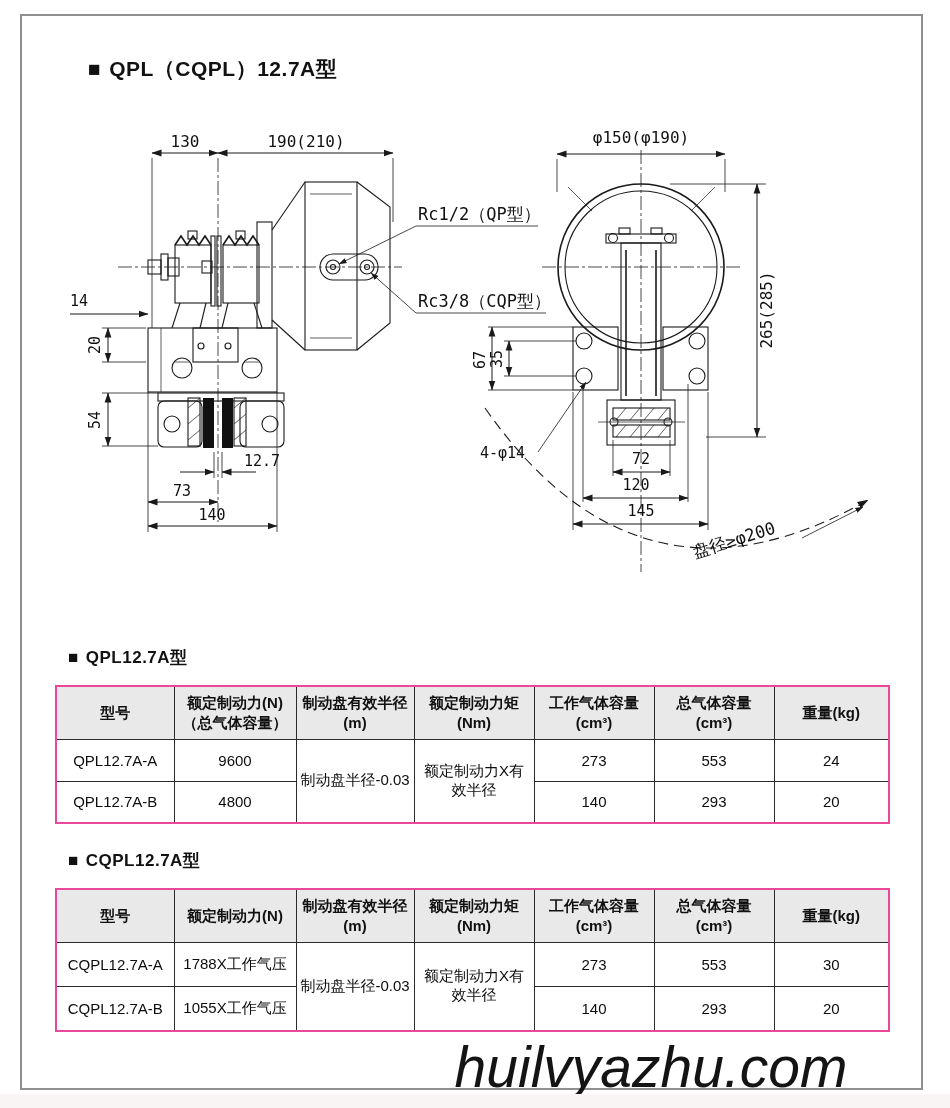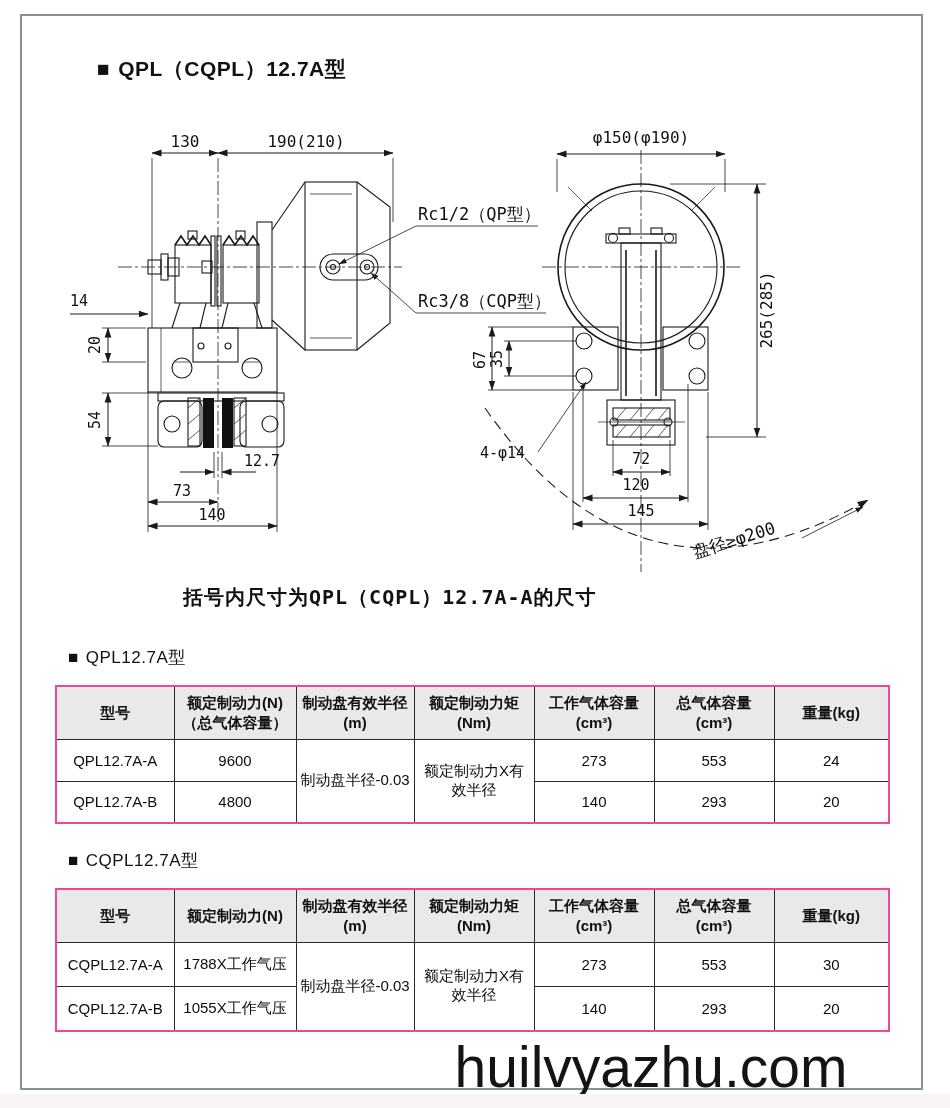--- a/index.html
+++ b/index.html
@@ -1,23 +1,23 @@
 <!DOCTYPE html>
 <html><head>
 <meta charset="utf-8">
 <style>
   html,body{margin:0;padding:0;background:#fff;}
   #stage{position:relative;width:950px;height:1108px;background:#ffffff;overflow:hidden;
          font-family:"Liberation Sans","DejaVu Sans",sans-serif;color:#111;}
   .pageframe{position:absolute;left:20px;top:14px;width:903px;height:1076px;
              border:2px solid #8f8f8f;box-sizing:border-box;background:#fff;}
   .bottomstrip{position:absolute;left:0;top:1094px;width:950px;height:14px;background:#faf5f5;}
-  .doc-title{position:absolute;left:97px;top:55px;font-size:21px;font-weight:bold;letter-spacing:.5px;}
+  .doc-title{position:absolute;left:88px;top:55px;font-size:21px;font-weight:bold;letter-spacing:.5px;}
   .doc-title .sq{margin-right:8px;}
-  .sec-title{position:absolute;font-size:17px;font-weight:normal;letter-spacing:.5px;}
+  .sec-title{position:absolute;font-size:17px;font-weight:bold;letter-spacing:.5px;}
   .sec-title .sq{margin-right:7px;}
   .caption{position:absolute;left:183px;top:584px;font-size:20px;font-weight:600;letter-spacing:1px;
            font-family:"DejaVu Sans Mono","Liberation Mono",monospace;}
   svg#draw{position:absolute;left:30px;top:110px;}
   svg .ln{stroke:#1a1a1a;stroke-width:1.1;fill:none;}
   svg .tk{stroke:#1a1a1a;stroke-width:1.6;fill:none;}
   svg .cl{stroke:#1a1a1a;stroke-width:.8;fill:none;stroke-dasharray:14 3 3 3;}
   svg .dm{stroke:#1a1a1a;stroke-width:1;fill:none;}
   svg .xt{stroke:#1a1a1a;stroke-width:.8;fill:none;}
   svg .hz{stroke:#1a1a1a;stroke-width:.7;fill:none;}
@@ -27,21 +27,21 @@
   svg text.lbl{font-size:17px;}
   svg text.mid{text-anchor:middle;}
   .tblwrap{position:absolute;left:55px;}
   table.spec{border-collapse:collapse;table-layout:fixed;width:833px;background:#fff;}
   table.spec th,table.spec td{border:1px solid #2b2b2b;text-align:center;vertical-align:middle;
      font-size:15px;padding:2px 3px;overflow:hidden;}
   table.spec th{background:#e9e9e9;font-weight:bold;line-height:1.35;}
   table.spec{border:2px solid #ec4899;}
   table.spec td{font-weight:normal;color:#0d0d0d;}
   .watermark{position:absolute;left:411px;top:1034px;width:480px;text-align:center;
-     font-size:57px;color:#141414;letter-spacing:0px;font-family:"Liberation Sans",sans-serif;}
+     font-size:57px;color:#141414;letter-spacing:0px;font-family:"Liberation Sans",sans-serif;font-style:italic;}
 </style>
 </head>
 <body>
 
 <div id="stage">
   <div class="pageframe"></div>
 
   <div class="doc-title">
     <span class="sq">■</span><span>QPL（CQPL）12.7A型</span>
   </div>
@@ -232,21 +232,20 @@
       <line class="xt" x1="678" y1="282" x2="678" y2="420"></line>
       <line class="dm" x1="543" y1="414" x2="678" y2="414" marker-start="url(#arw)" marker-end="url(#arw)"></line>
       <text class="mid" x="611" y="406">145</text>
 
       <path class="dsh" d="M455,298 Q610,520 838,390" marker-end="url(#arw)"></path>
       <text class="lbl" transform="rotate(-17 665 448)" x="665" y="448">盘径≥φ200</text>
       <line class="xt" x1="772" y1="428" x2="833" y2="397" marker-end="url(#arw)"></line>
     </g>
   </svg>
 
-  <div class="caption">括号内尺寸为QPL（CQPL）12.7A-A的尺寸</div>
 
   <div class="sec-title" style="left:68px;top:646px;">
     <span class="sq">■</span><span>QPL12.7A型</span>
   </div>
   <div class="tblwrap" style="top:685px;">
     <table class="spec">
       <colgroup>
         <col style="width:118px">
           <col style="width:122px">
           <col style="width:118px">

